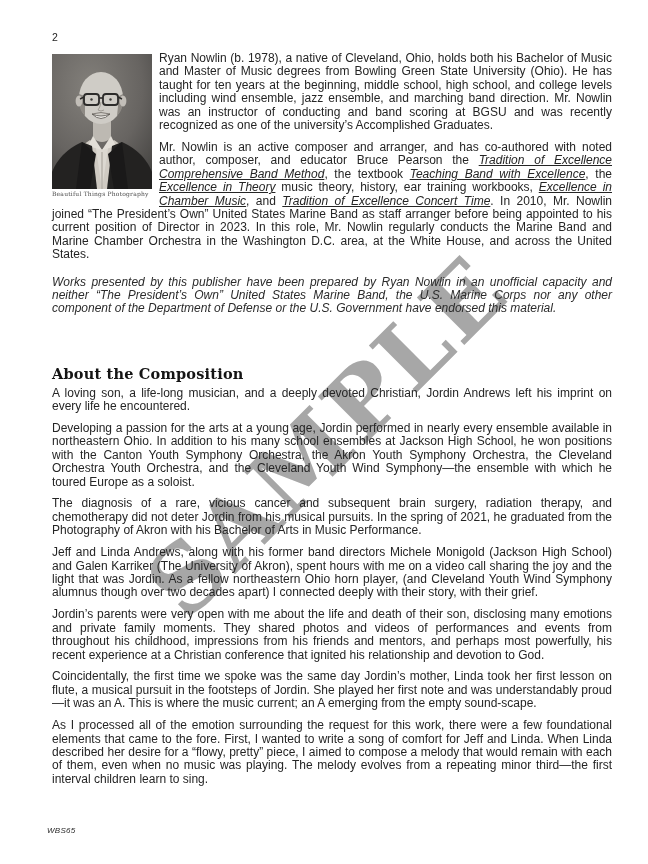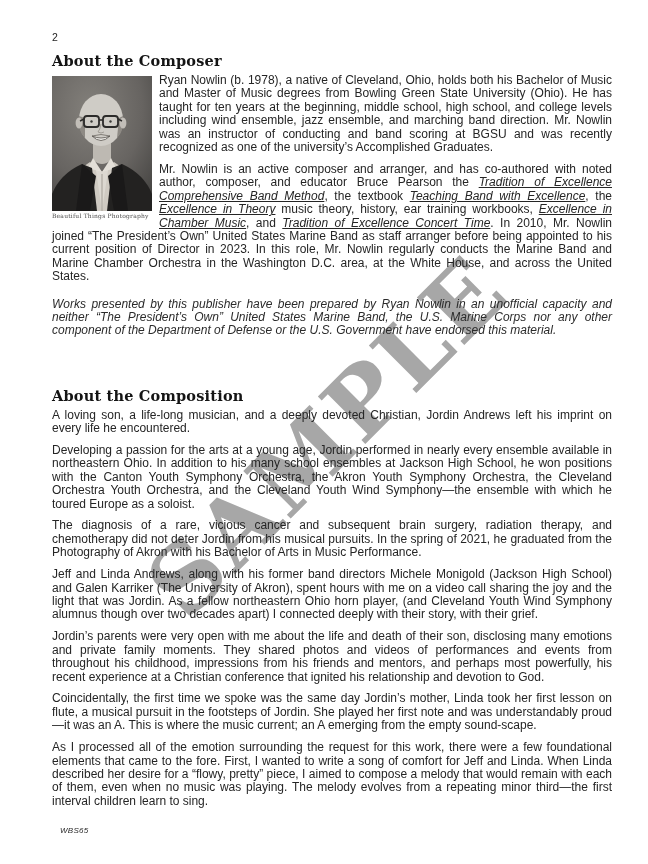--- a/index.html
+++ b/index.html
@@ -32,37 +32,36 @@
   .photo-caption {
     font-family:"DejaVu Serif", serif; font-size:6px; color:#4a4a4a;
     letter-spacing:0.2px; white-space:nowrap; margin-top:1px;
   }
   .disclaimer {
     clear:both; font-style:italic; font-size:12px; line-height:13px;
     text-align:justify; color:#2b2b2b; margin:14px 0 0 0;
   }
   .composition-heading { margin-top:50px; }
   .catalog-number {
-    position:absolute; left:60px; top:826px; z-index:1;
+    position:absolute; left:47px; top:826px; z-index:1;
     font-size:8px; font-style:italic; color:#2b2b2b; letter-spacing:0.3px;
   }
 </style>
 </head>
 <body>
 
 <div class="page">
 
   <div class="watermark">SAMPLE</div>
 
   <div class="content">
 
     <div class="page-number">2</div>
 
     <div>
-      <h2 class="section-heading">About the Composer</h2>
 
       <div class="photo-float">
         <svg class="photo-frame" viewBox="0 0 100 135" xmlns="http://www.w3.org/2000/svg" aria-hidden="true">
           <defs>
             <radialGradient id="bg" cx="38%" cy="25%" r="95%">
               <stop offset="0%" stop-color="#83807b"></stop>
               <stop offset="55%" stop-color="#676461"></stop>
               <stop offset="100%" stop-color="#3e3d3b"></stop>
             </radialGradient>
           </defs>

